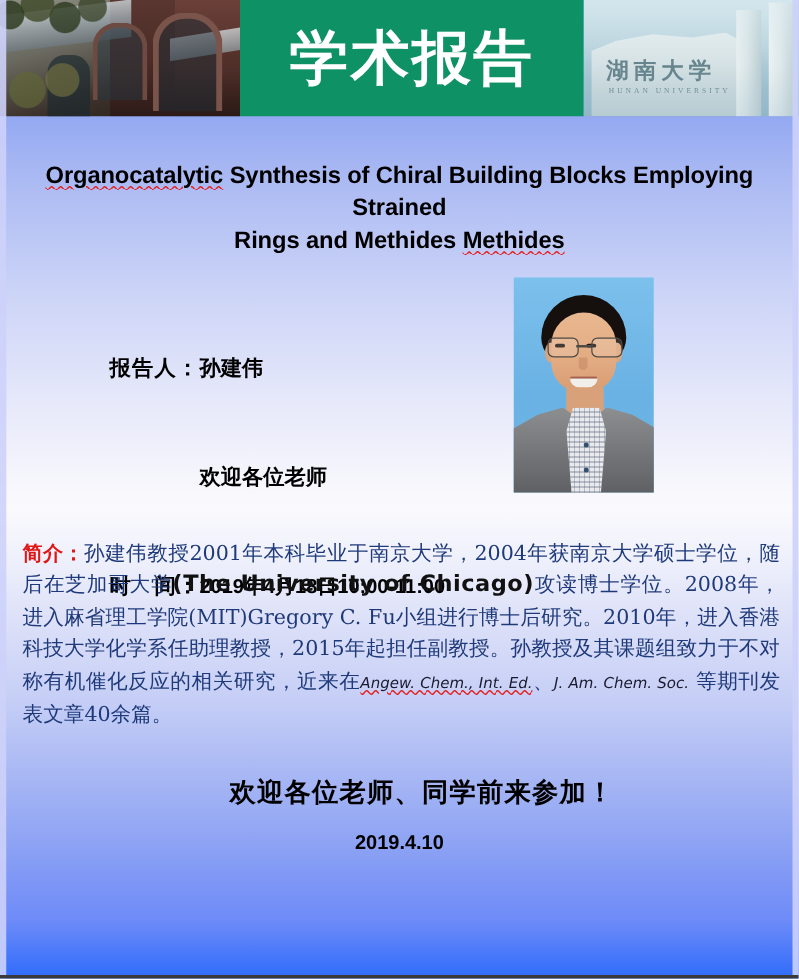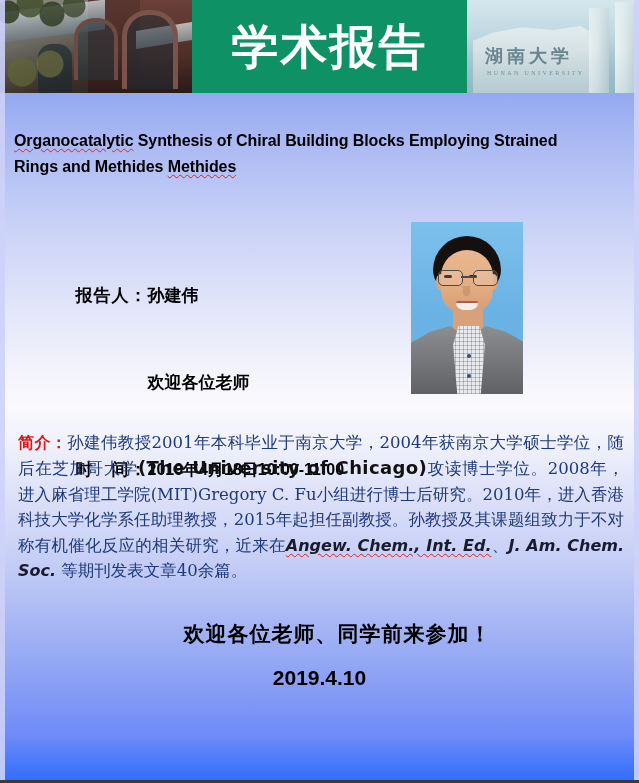--- a/index.html
+++ b/index.html
@@ -174,37 +174,38 @@
     position: absolute;
     left: 0; top: 0; width: 172px; height: 93px;
     background: linear-gradient(to bottom, rgba(215,233,239,.55), rgba(170,200,212,.1) 55%, rgba(150,185,200,.3));
   }
 
   
   .title-block {
     position: absolute;
     left: 14px; top: 128px;
     width: 611px;
+    text-align: center;
     color: #000000;
-    font-size: 16px;
+    font-size: 19px;
     font-weight: bold;
     line-height: 26px;
     letter-spacing: -0.1px;
   }
   .sp {
     text-decoration: underline;
     text-decoration-color: #e52020;
     text-decoration-style: wavy;
     text-decoration-thickness: 1px;
     text-underline-offset: 2px;
   }
 
   .info-block {
     position: absolute;
-    left: 40px; top: 252px;
+    left: 52px; top: 252px;
     color: #000000;
     font-size: 17px;
     line-height: 29px;
     font-family: "DejaVu Serif", "Liberation Serif", serif;
     font-weight: bold;
   }
   .info-row { white-space: pre; }
   .info-label { letter-spacing: 1px; }
   .info-val-cn { font-family: "DejaVu Serif", "Liberation Serif", serif; }
   .info-val-num {
@@ -311,45 +312,45 @@
     font-size: 18px;
     color: #111111;
     letter-spacing: .4px;
   }
   .bio-en-plain {
     font-family: "DejaVu Serif", "Liberation Serif", serif;
     color: #1f3a7a;
   }
   .bio-journal {
     font-style: italic;
-    font-weight: bold;
+    font-weight: normal;
     color: #1a1a2e;
     font-family: "DejaVu Sans", "Liberation Sans", sans-serif;
-    font-size: 16px;
+    font-size: 12px;
   }
 
   .welcome {
     position: absolute;
     left: 0; top: 620px;
     width: 639px;
     text-align: center;
     color: #000000;
     font-size: 21px;
     font-weight: bold;
     letter-spacing: 1px;
     font-family: "DejaVu Sans", "Liberation Sans", sans-serif;
     padding-left: 18px;
   }
   .date-line {
     position: absolute;
     left: 0; top: 666px;
     width: 639px;
     text-align: center;
     color: #000000;
-    font-size: 21px;
+    font-size: 16px;
     font-weight: bold;
     font-family: "Liberation Sans", sans-serif;
   }
 
   .edge-left, .edge-right {
     position: absolute;
     top: 0; width: 5px; height: 783px;
     background: rgba(205,210,250,.9);
     pointer-events: none;
   }

